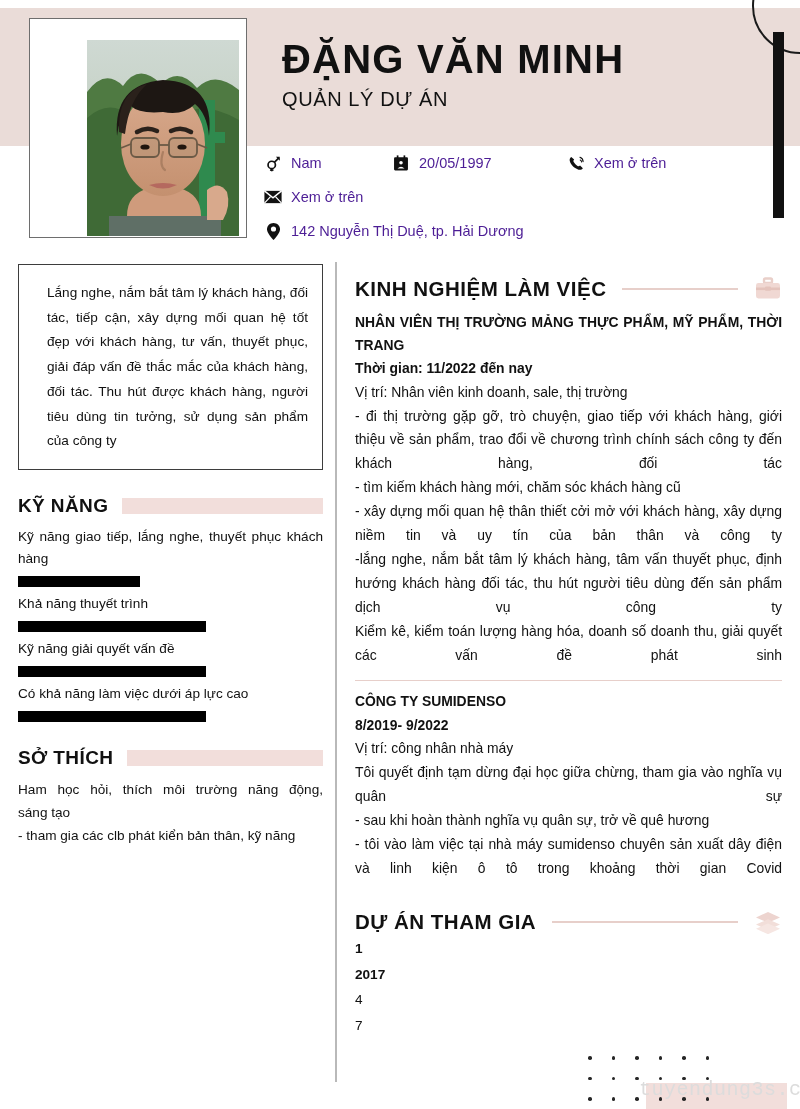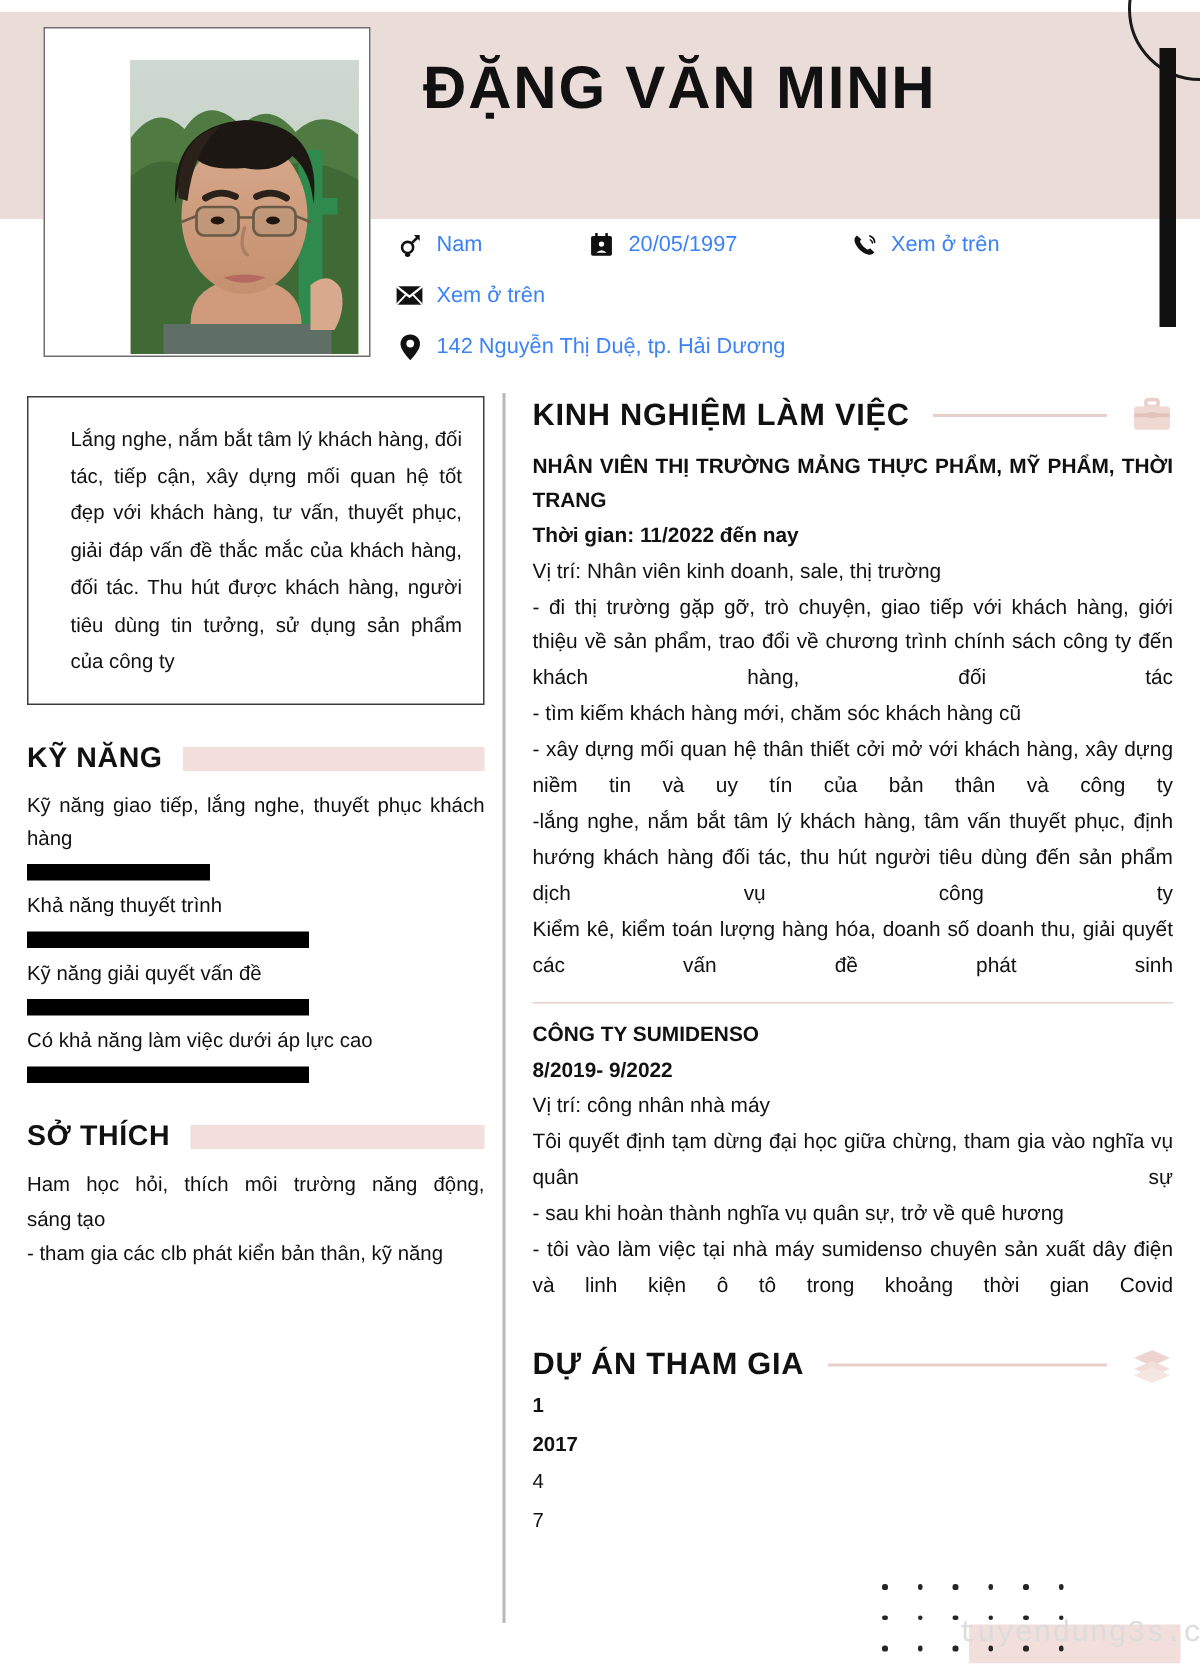--- a/index.html
+++ b/index.html
@@ -103,21 +103,21 @@
   .ci-dob    { width: 175px; }
   .ci-phone  { }
   .c-icon {
     width: 18px; height: 18px;
     display: flex; align-items: center; justify-content: center;
     flex: 0 0 18px;
   }
   .c-icon svg { display: block; }
   .c-text {
     font-size: 14.5px;
-    color: #3b82f6;
+    color: #4c1d95;
     white-space: nowrap;
   }
 
   
   .divider-v {
     position: absolute;
     left: 335px; top: 262px;
     width: 1.5px; height: 820px;
     background: #b9b9b9;
     z-index: 2;
@@ -179,21 +179,21 @@
     line-height: 1.7;
     color: #111111;
     text-align: justify;
   }
   .hobby-text.tj { text-align: justify; text-align-last: justify; }
   .hobby-line2 { text-align: left; }
 
   
   .right-col {
     position: absolute;
-    left: 355px; top: 264px;
+    left: 355px; top: 276px;
     width: 427px;
     z-index: 3;
   }
   .r-sec-head {
     display: flex;
     align-items: center;
     gap: 0;
   }
   .r-sec-title {
     font-size: 20.5px;
@@ -351,20 +351,21 @@
 
         <path d="M62 145 Q76 152 90 145 Q76 141 62 145 Z" fill="#b5695f"></path>
 
         <path d="M120 150 Q132 140 140 152 Q144 166 136 180 L120 180 Z" fill="#d8a98c"></path>
       </svg>
     </div>
   </div>
 
   <div class="name-block">
     <div class="cv-name">ĐẶNG VĂN MINH</div>
+    <div class="cv-role">QUẢN LÝ DỰ ÁN</div>
   </div>
 
   <div class="contact">
     <div class="contact-row">
       <div class="contact-item ci-gender">
         <span class="c-icon">
           <svg width="17" height="17" viewBox="0 0 24 24">
               <circle cx="9.5" cy="14" r="5.2" fill="none" stroke="#111" stroke-width="2.4"></circle>
               <line x1="9.5" y1="19.2" x2="9.5" y2="23" stroke="#111" stroke-width="2.2"></line>
               <line x1="7" y1="21.3" x2="12" y2="21.3" stroke="#111" stroke-width="2.2"></line>

